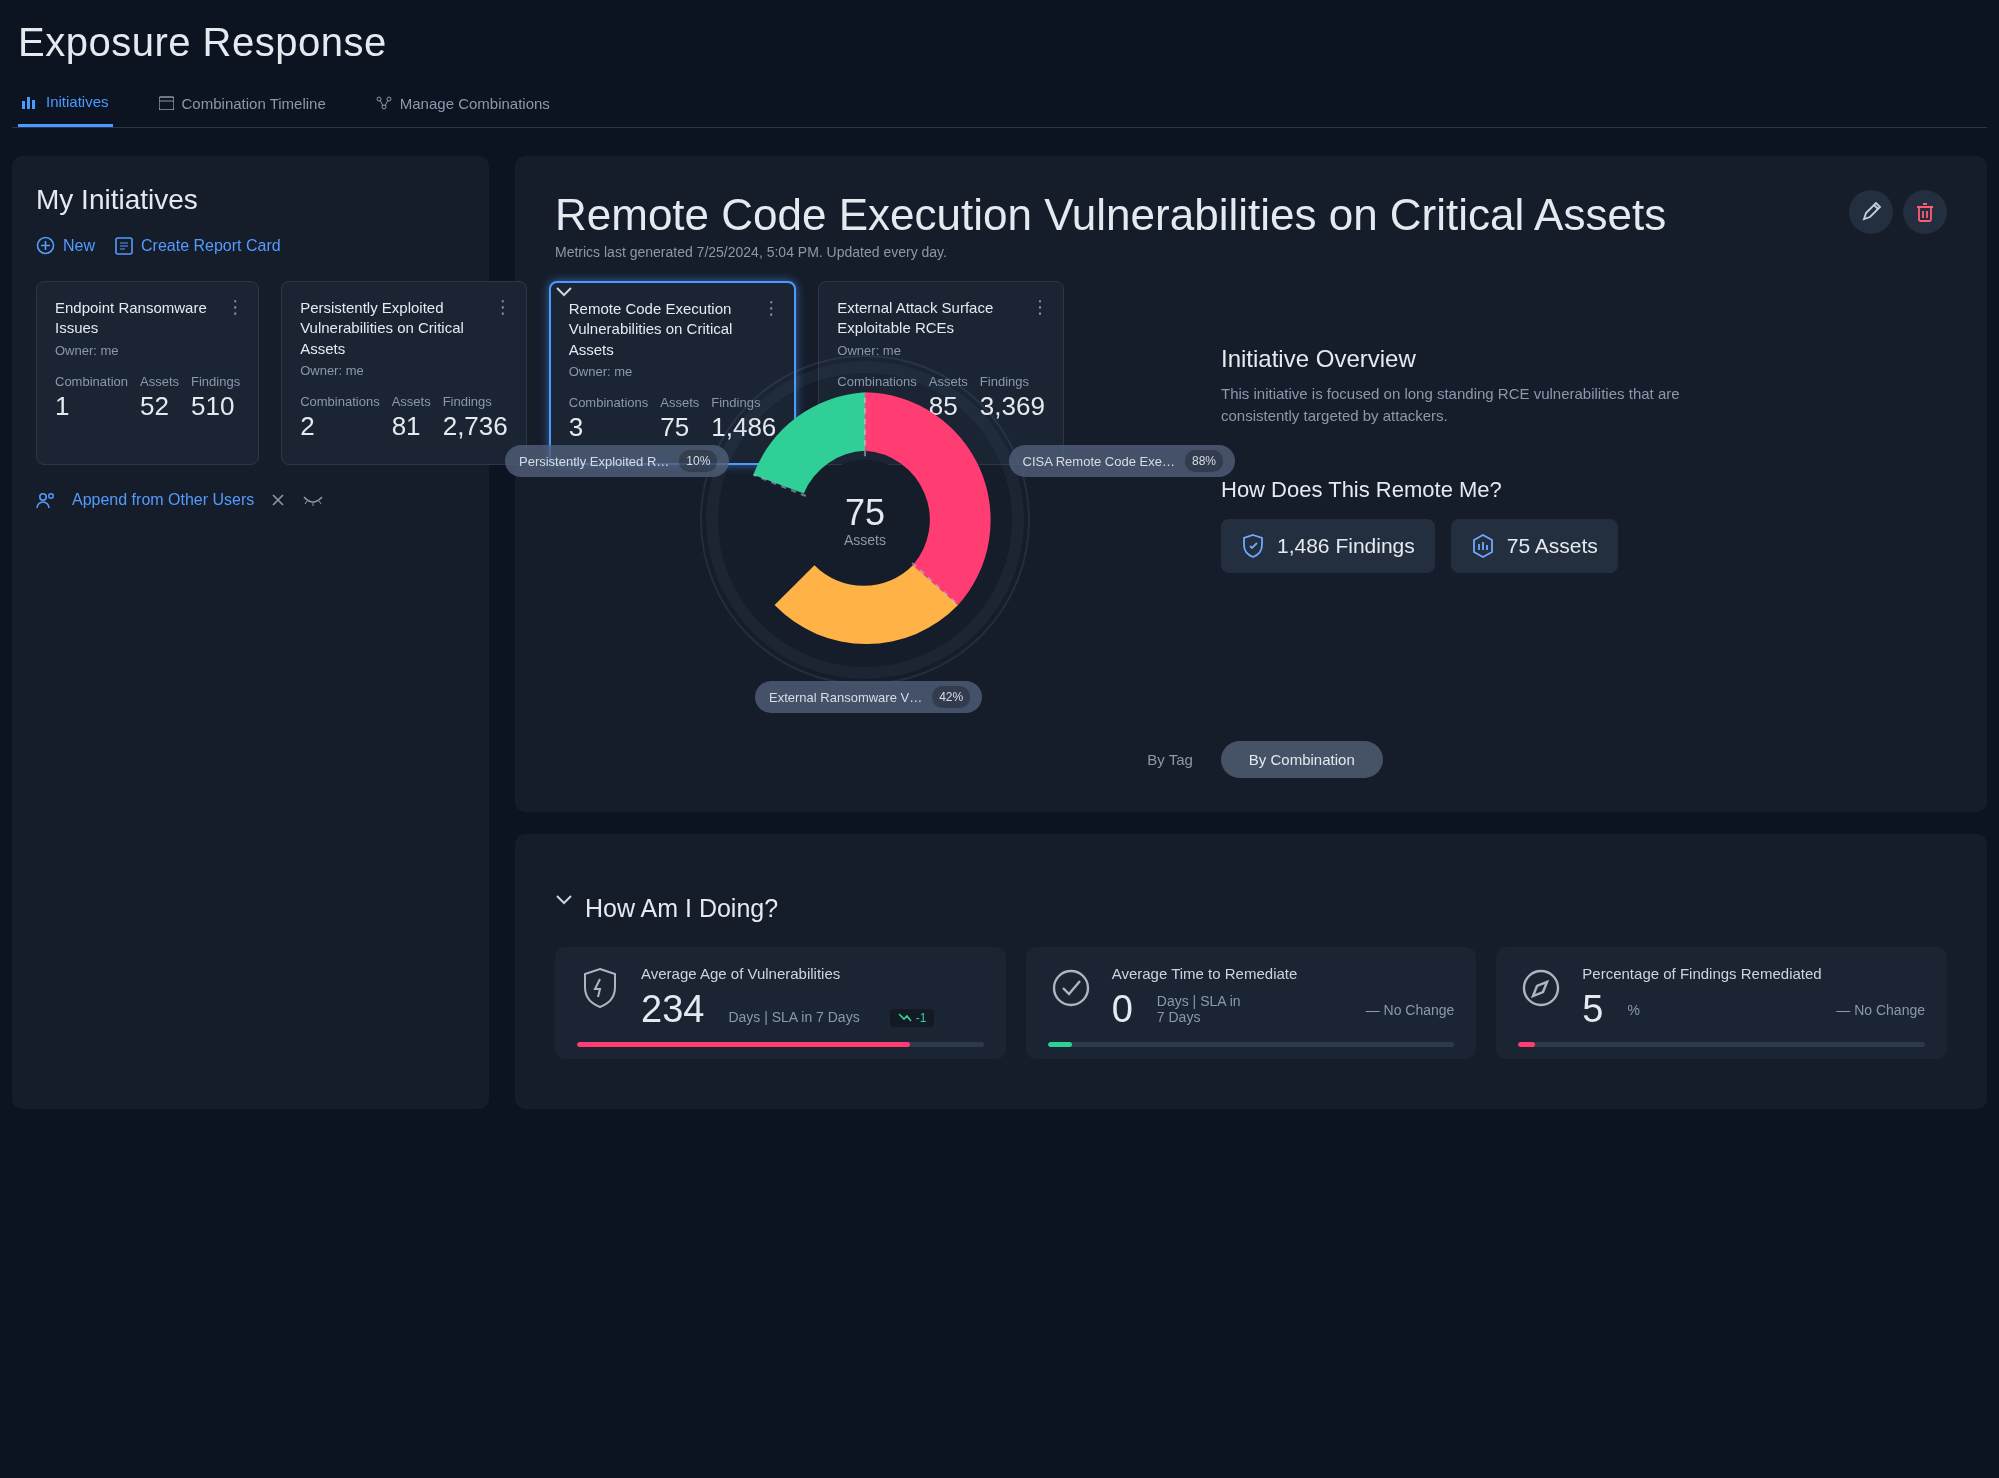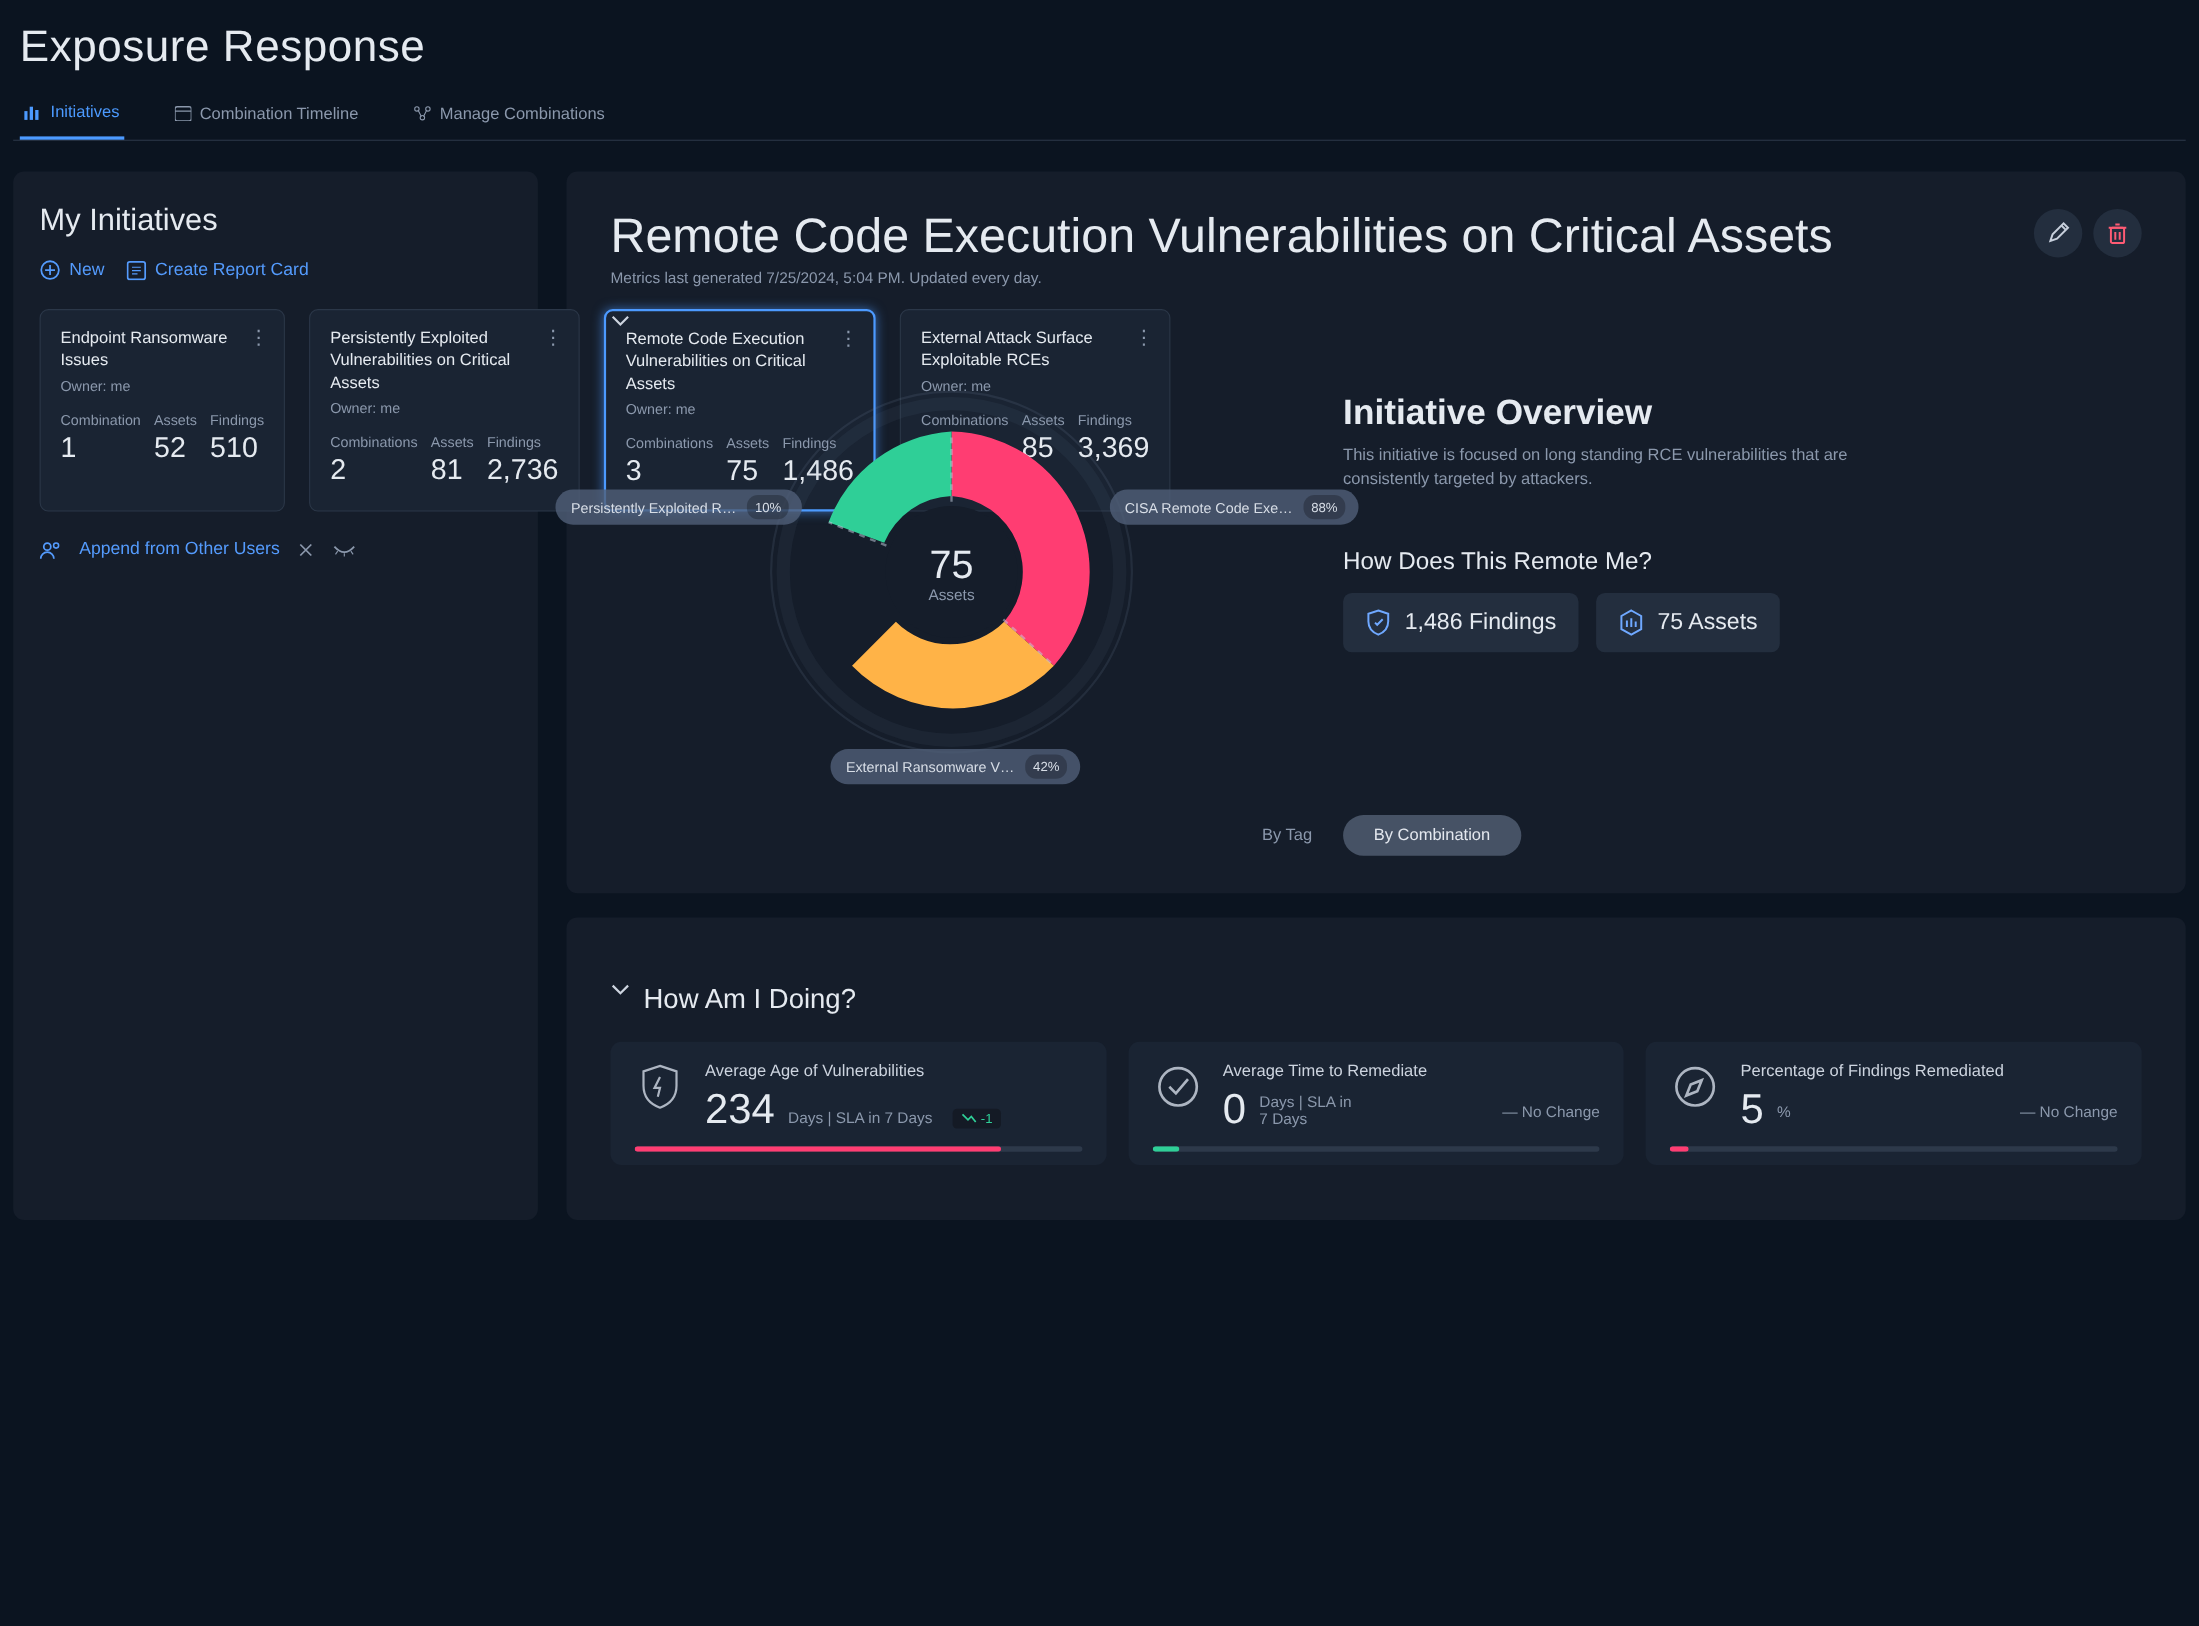--- a/index.html
+++ b/index.html
@@ -54,34 +54,34 @@
 .donut{position:relative;width:330px;height:330px}
 .ring-outer{position:absolute;inset:0;border-radius:50%;border:2px solid rgba(120,140,170,.15)}
 .ring-outer2{position:absolute;inset:6px;border-radius:50%;border:12px solid rgba(120,140,170,.08)}
 .seg{position:absolute;inset:32px;border-radius:50%;}
 .center{position:absolute;left:50%;top:50%;transform:translate(-50%,-50%);width:120px;height:120px;background:var(--panel);border-radius:50%;display:flex;flex-direction:column;align-items:center;justify-content:center}
 .cnum{font-size:36px;font-weight:500}
 .clbl{font-size:14px;color:var(--muted);margin-top:-2px}
 .badge{position:absolute;background:rgba(80,95,120,.8);border-radius:18px;padding:5px 12px 5px 14px;font-size:13px;color:#d7dde6;display:flex;align-items:center;gap:10px}
 .badge .pct{background:rgba(0,0,0,.25);border-radius:10px;padding:4px 7px;font-size:12px}
 .right1{flex:1;padding-top:14px}
-.h2{font-size:32px;font-weight:700;margin:17px 0 10px}
+.h2{font-size:24px;font-weight:400;margin:6px 0 10px}
 .desc{color:var(--muted);font-size:15px;line-height:1.45;max-width:520px}
 .h3{font-size:22px;font-weight:400;margin:50px 0 16px}
 .pillrow{display:flex;gap:16px}
 .pill{background:var(--panel3);border-radius:8px;padding:14px 20px;display:flex;align-items:center;gap:12px;font-size:21px;cursor:pointer}
 .toggle{display:flex;background:transparent;margin-top:56px;justify-content:center}
 .tgl{padding:10px 28px;border-radius:20px;font-size:15px;color:var(--muted);cursor:pointer}
 .tgl.active{background:rgba(120,135,160,.5);color:#e4e8ef}
 .metrics{display:flex;gap:20px;margin-top:24px}
 .metric{flex:1;background:var(--panel2);border-radius:10px;padding:18px 22px 28px;display:flex;gap:18px;align-items:flex-start;position:relative}
 .micon{width:46px;height:46px;display:flex;align-items:center;justify-content:center;opacity:.85}
 .mbody{flex:1}
 .mtitle{font-size:15px;color:#cdd4df;margin-bottom:6px}
-.mval{display:flex;align-items:baseline;gap:12px}
+.mval{display:flex;align-items:baseline;gap:24px}
 .mnum{font-size:38px;font-weight:300}
 .munit{font-size:14px;color:var(--muted)}
 .delta{background:rgba(20,26,36,.9);border-radius:4px;padding:2px 8px;font-size:12px;color:var(--green);display:inline-flex;align-items:center;gap:4px;margin-left:6px}
 .nochange{color:var(--muted);font-size:14px;white-space:nowrap}
 .bar{position:absolute;left:22px;right:22px;bottom:12px;height:5px;background:rgba(90,105,130,.3);border-radius:3px;overflow:hidden}
 .bar>div{height:100%;border-radius:3px}
 svg{display:block}
 </style>
 </head>
 <body>

